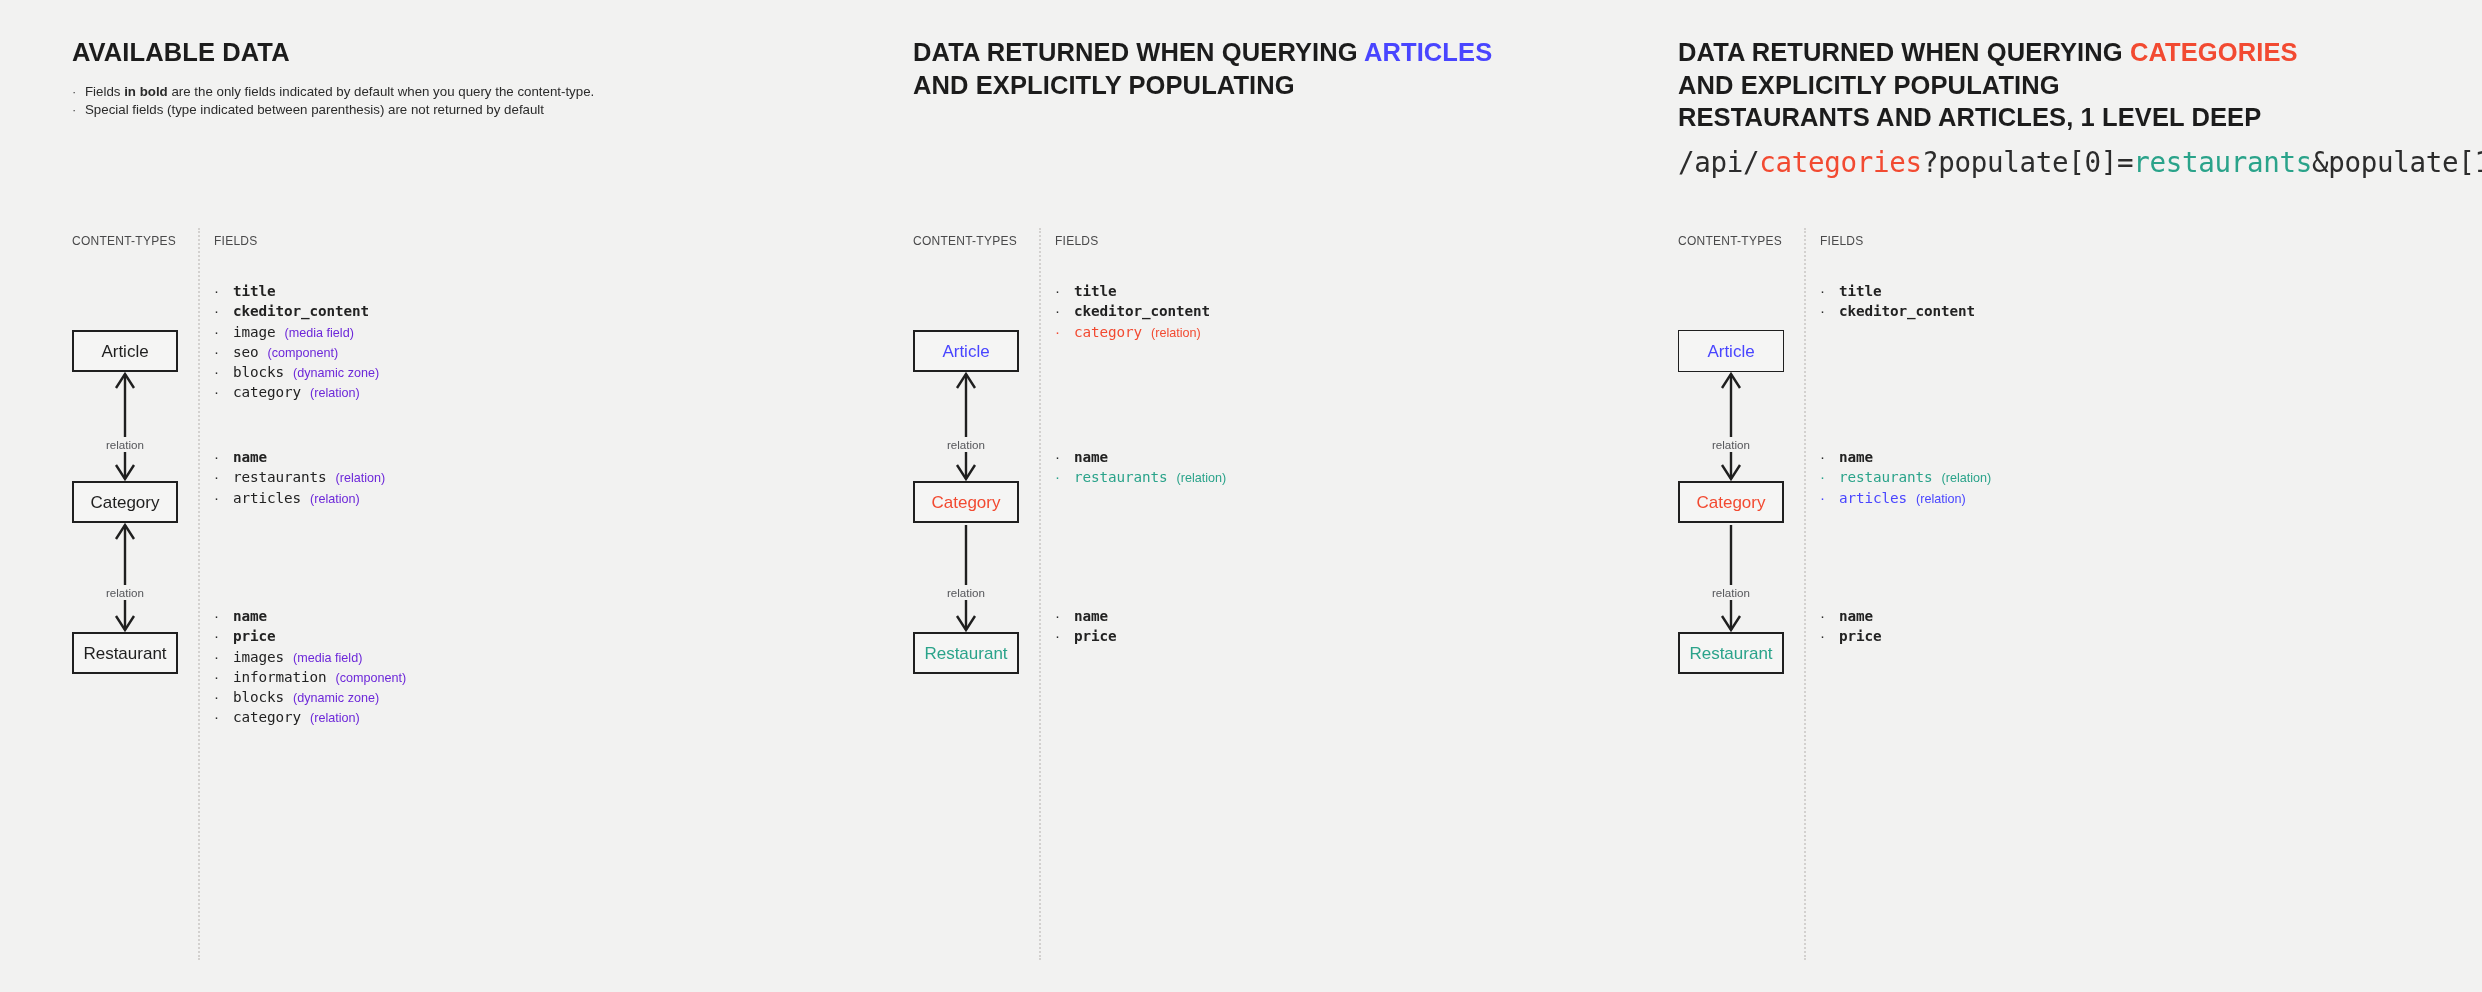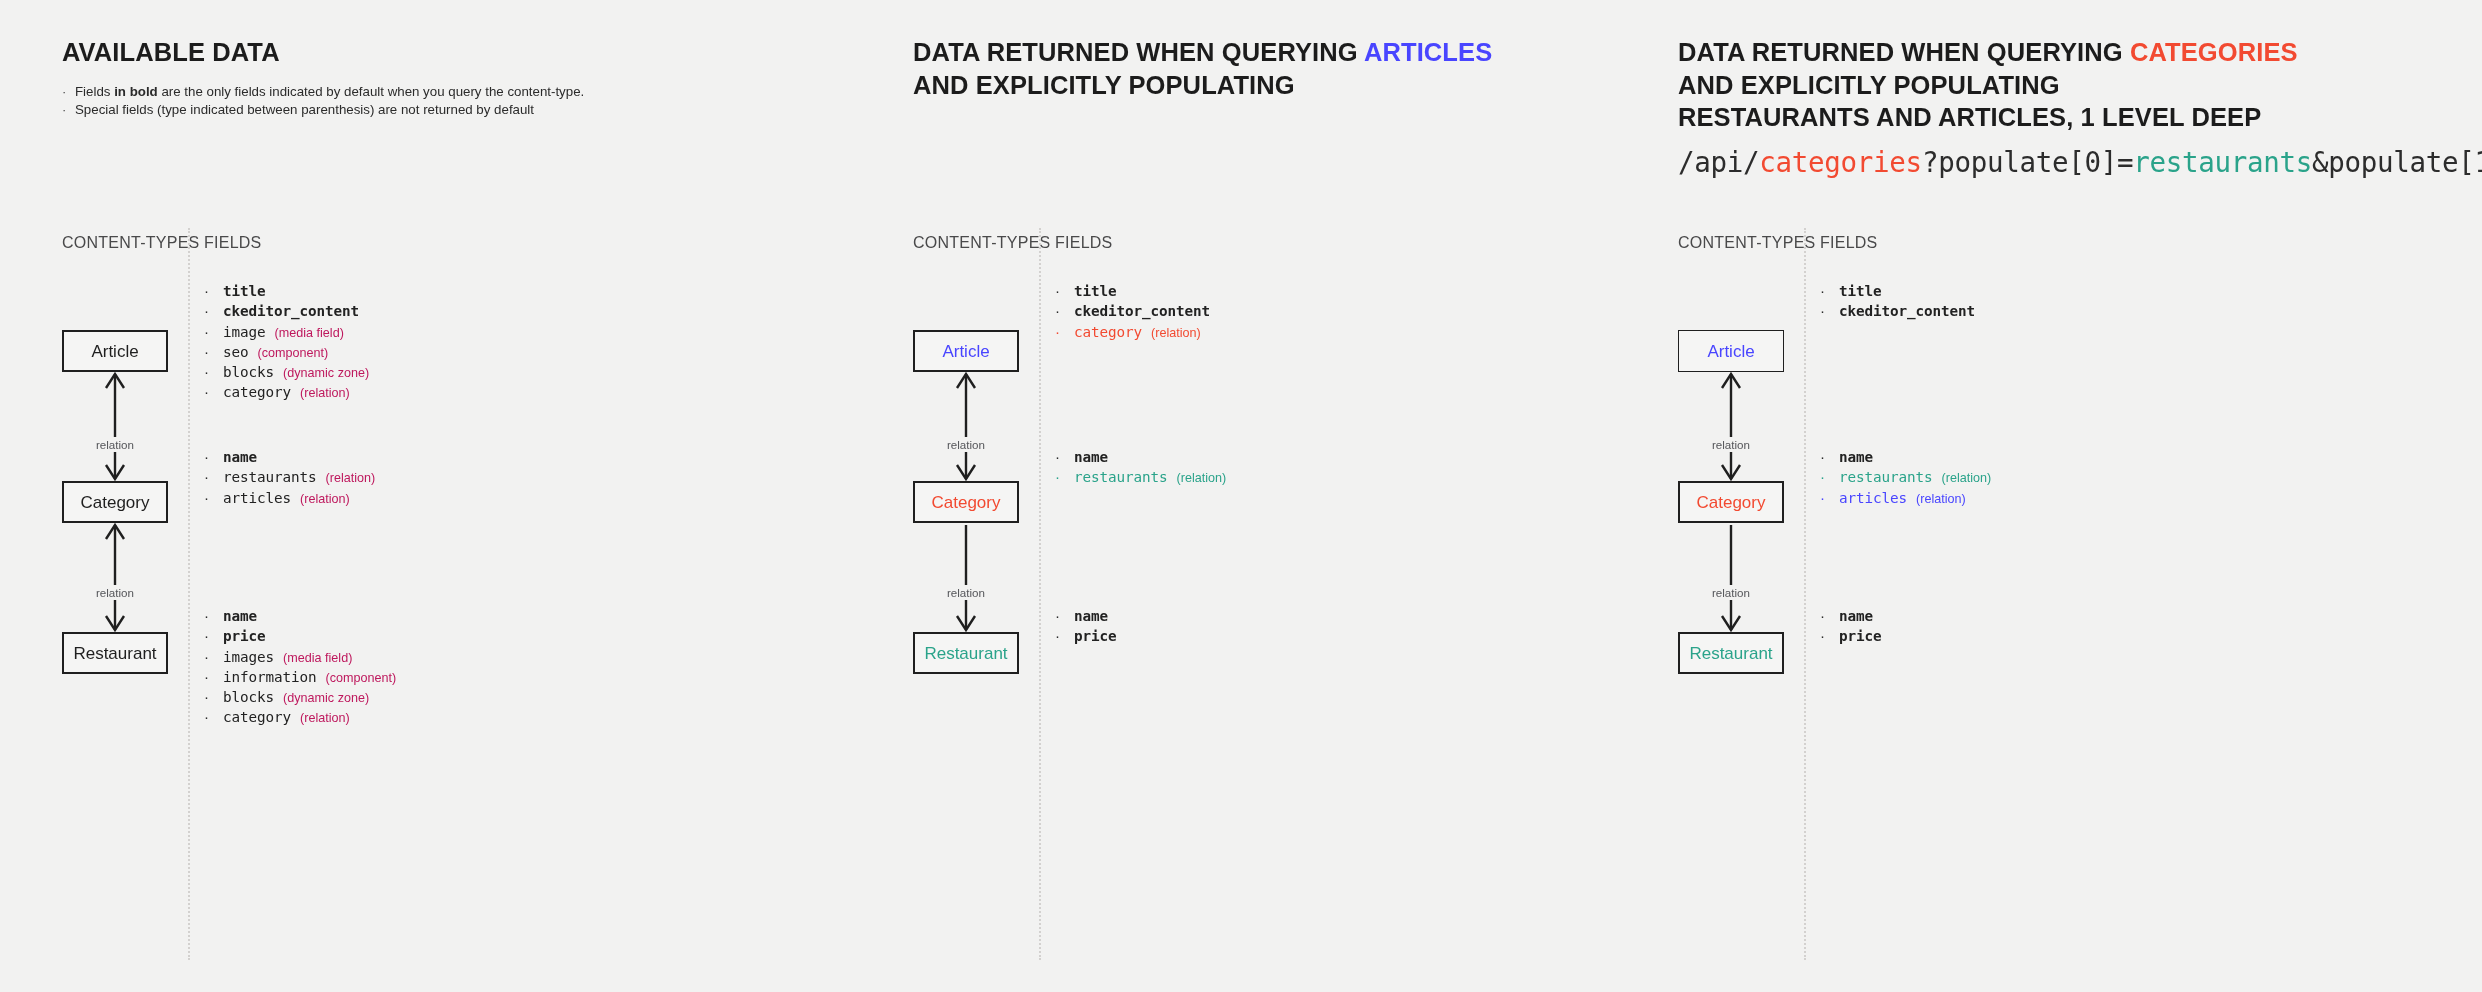--- a/index.html
+++ b/index.html
@@ -21,21 +21,21 @@
     width: 2482px;
     height: 992px;
   }
 
   
   .col {
     position: absolute;
     top: 0;
     height: 992px;
   }
-  .col-1 { left: 4px;    width: 855px; }
+  .col-1 { left: 14px;    width: 855px; }
   .col-2 { left: 855px;  width: 765px; }
   .col-3 { left: 1620px; width: 862px; }
 
   
   .heading {
     position: absolute;
     left: 58px;
     top: 36px;
     font-weight: bold;
     font-size: 25.5px;
@@ -85,21 +85,21 @@
     white-space: nowrap;
   }
   .api-url .u-blue  { color: #4945ff; }
   .api-url .u-red   { color: #f24a31; }
   .api-url .u-green { color: #2aa38a; }
 
   
   .sub-head {
     position: absolute;
     top: 234px;
-    font-size: 16px;
+    font-size: 12px;
     letter-spacing: 0.25px;
     color: #49494a;
     white-space: nowrap;
   }
   .sub-head-types  { left: 58px; }
   .sub-head-fields { left: 200px; }
 
   
   .divider {
     position: absolute;
@@ -180,21 +180,21 @@
     font-size: 14.3px;
     line-height: 20.3px;
     color: #222;
     letter-spacing: -0.1px;
   }
   .field-name.bold { font-weight: bold; }
   .field-type {
     font-family: "Liberation Sans", sans-serif;
     font-size: 12.6px;
     line-height: 20.3px;
-    color: #be185d;
+    color: #6d28d9;
     margin-left: 9px;
   }
 
   .c-red   { color: #f24a31 !important; }
   .c-green { color: #2aa38a !important; }
   .c-blue  { color: #4945ff !important; }
 </style>
 </head>
 <body>
 

